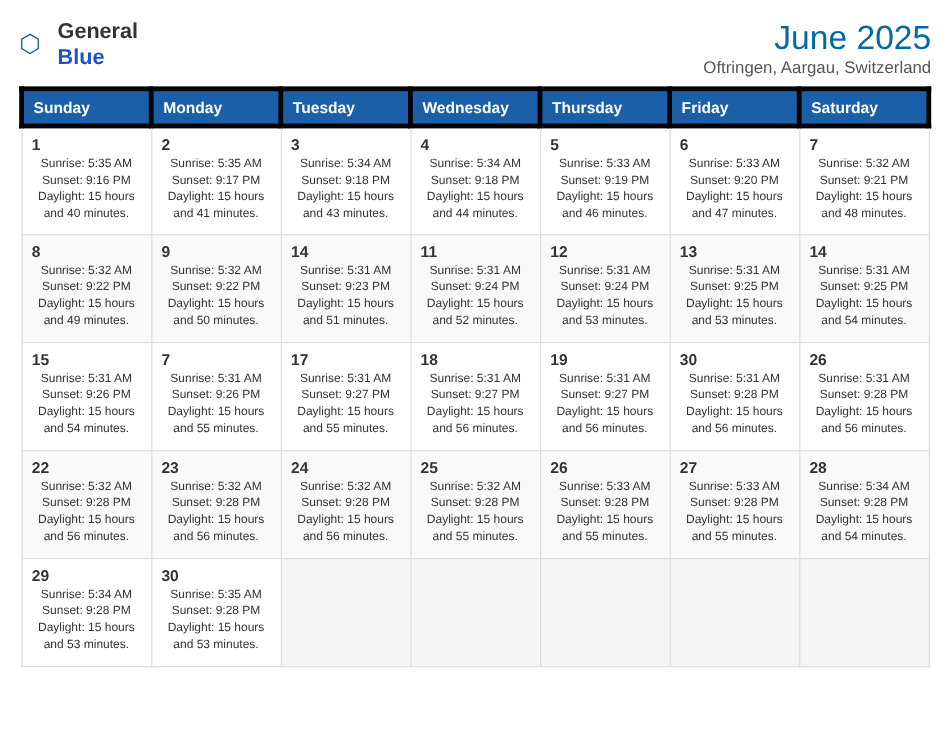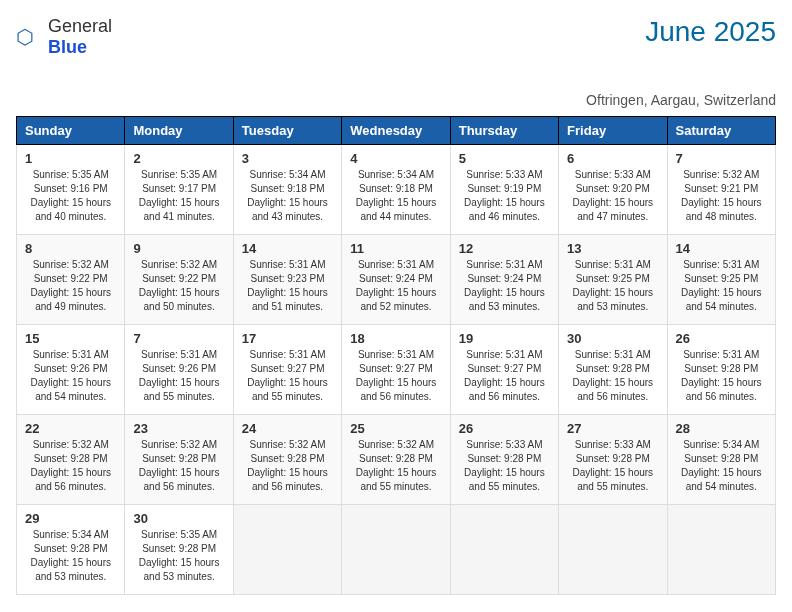--- a/index.html
+++ b/index.html
@@ -16,21 +16,21 @@
       align-items: flex-start;
       margin-bottom: 8px;
     }
     .logo {
       display: flex;
       align-items: center;
       gap: 4px;
     }
     .logo-text-general {
       font-size: 18px;
-      font-weight: normal;
+      font-weight: bold;
       color: #333;
     }
     .logo-text-blue {
       font-size: 18px;
       font-weight: bold;
       color: #1d4ed8;
     }
     .logo-icon {
       width: 28px;
       height: 28px;
@@ -39,35 +39,34 @@
       text-align: right;
     }
     .main-title {
       font-size: 28px;
       font-weight: normal;
       color: #0369a1;
     }
     .subtitle {
       font-size: 14px;
       color: #555;
-      margin-top: 44px;
     }
     .calendar {
       width: 100%;
       border-collapse: collapse;
       border: 1px solid #ccc;
     }
     .calendar th {
       background-color: #1a5fa8;
       color: #fff;
       text-align: left;
       padding: 6px 8px;
       font-size: 13px;
       font-weight: bold;
-      border: 1px solid #000000;
+      border: 4px solid #000000;
     }
     .calendar td {
       vertical-align: top;
       padding: 6px 8px;
       border: 1px solid #ddd;
       width: 108px;
       min-height: 90px;
       background: #fff;
       font-size: 10.5px;
       color: #333;

